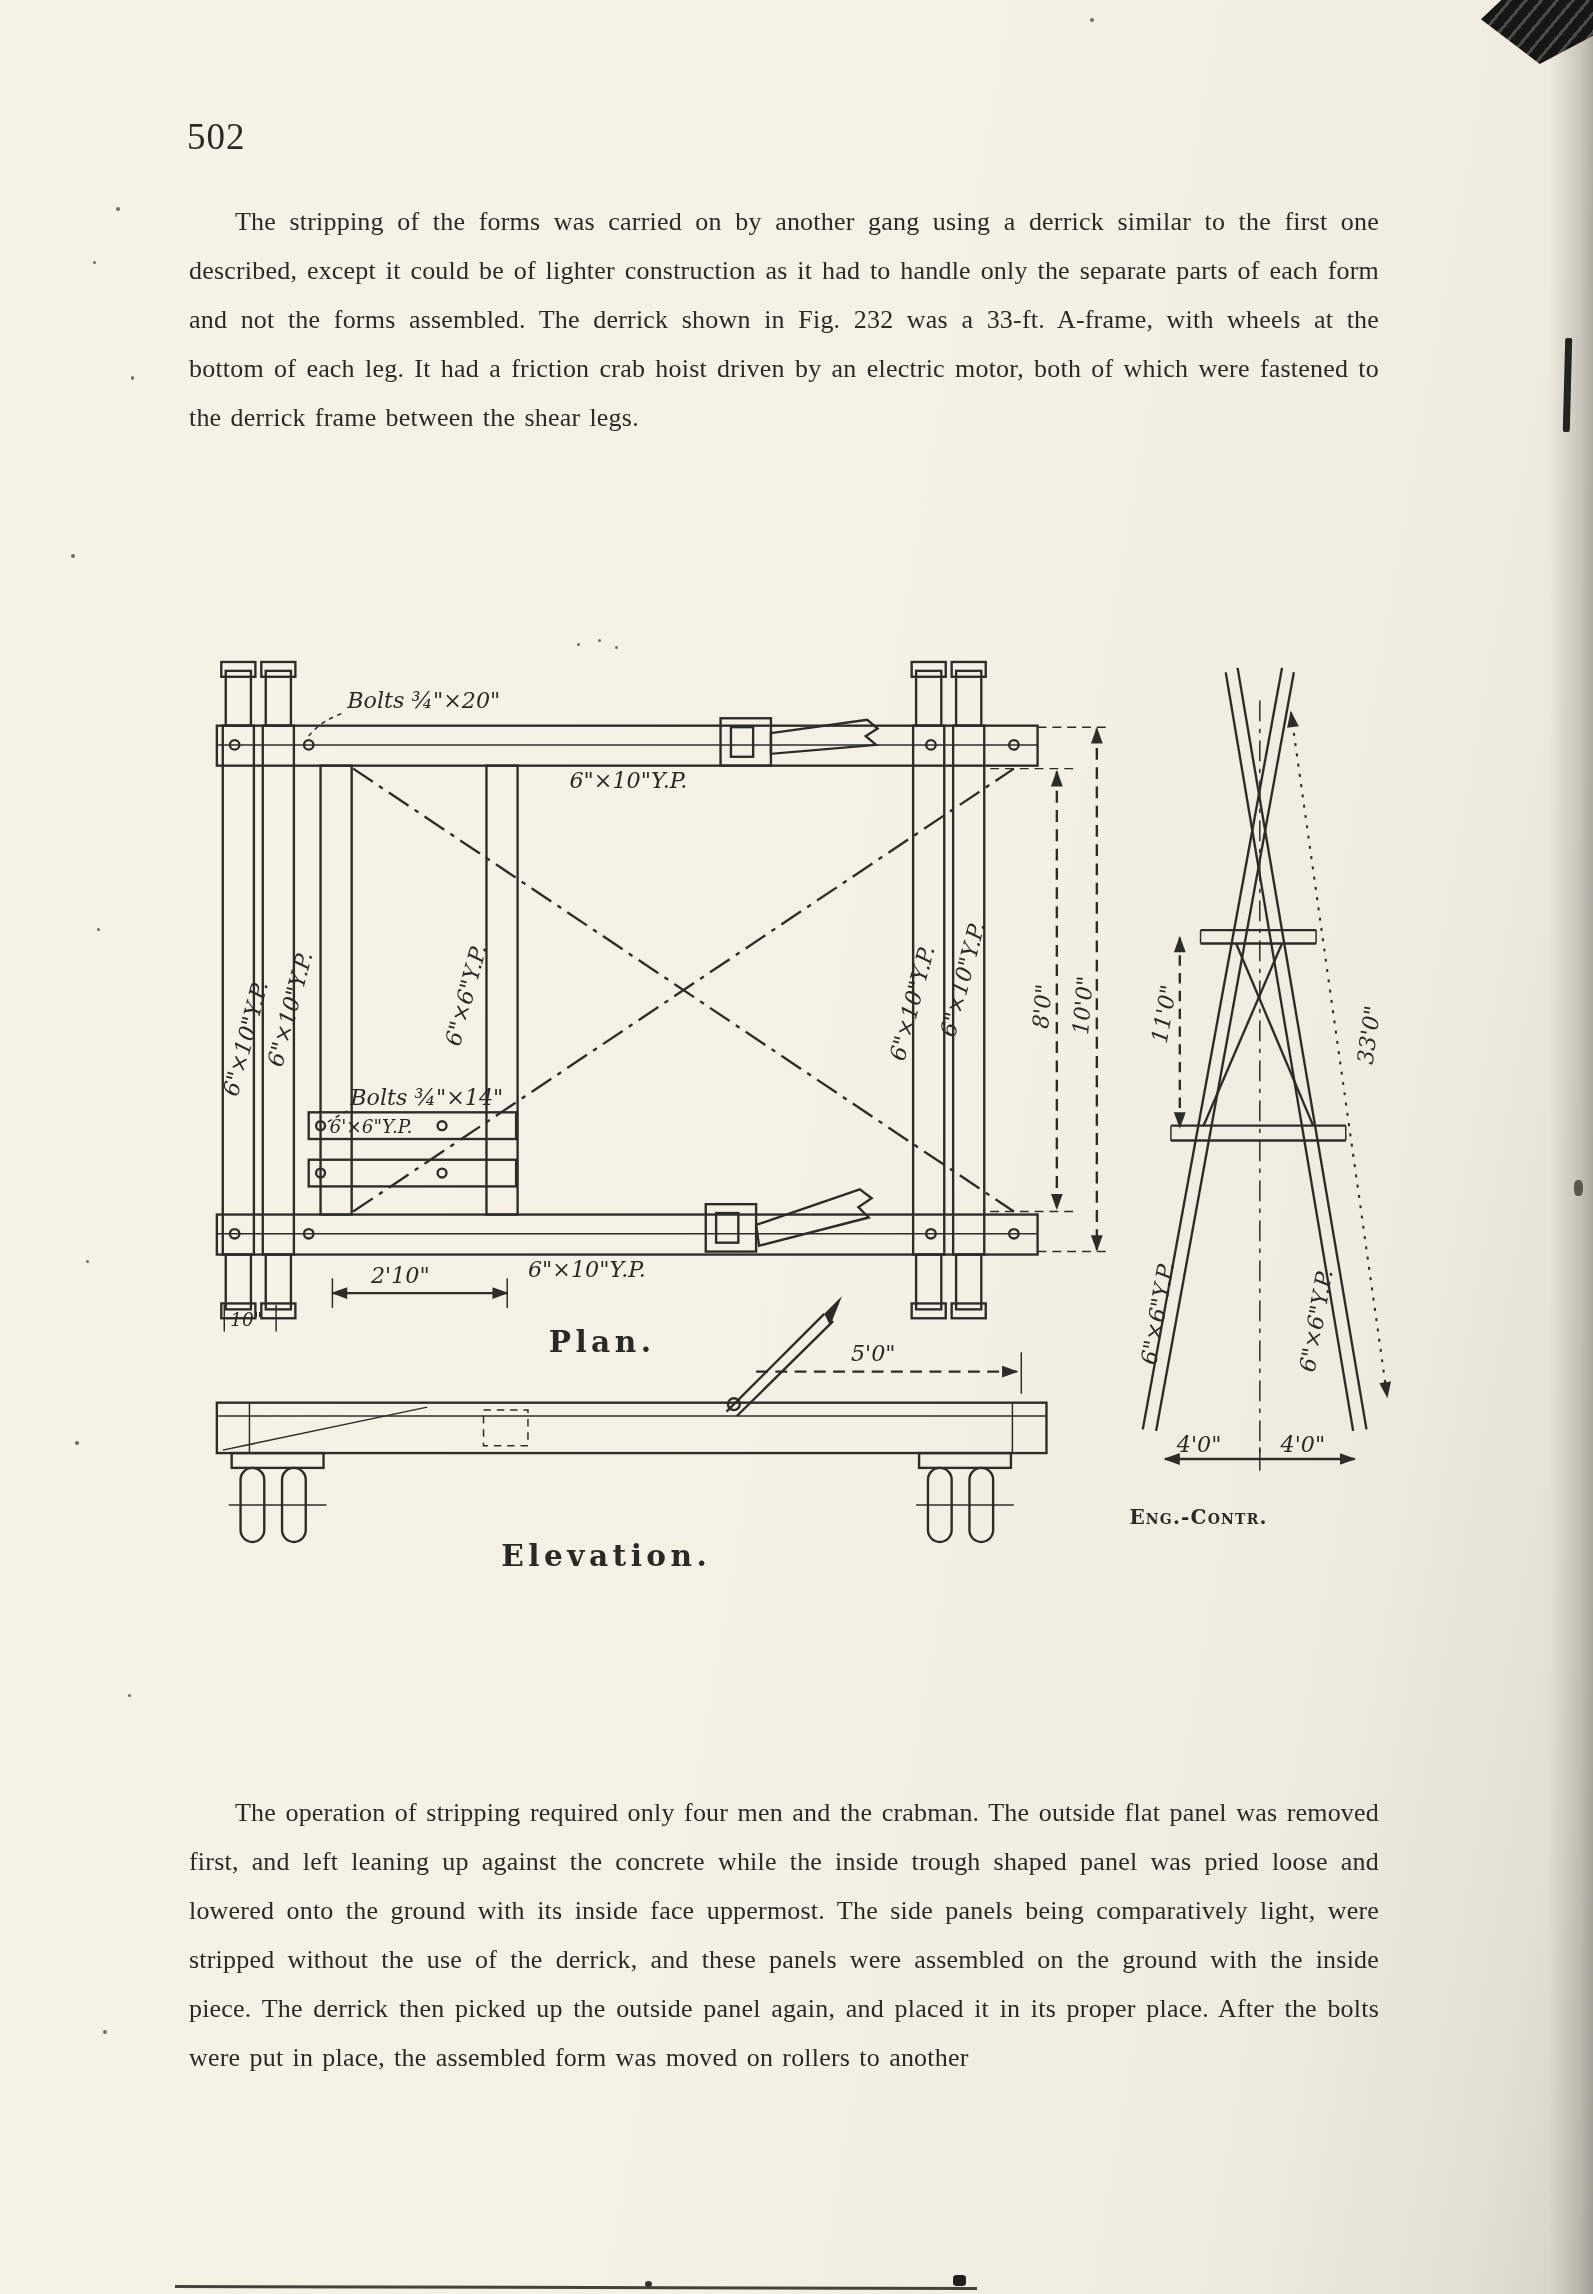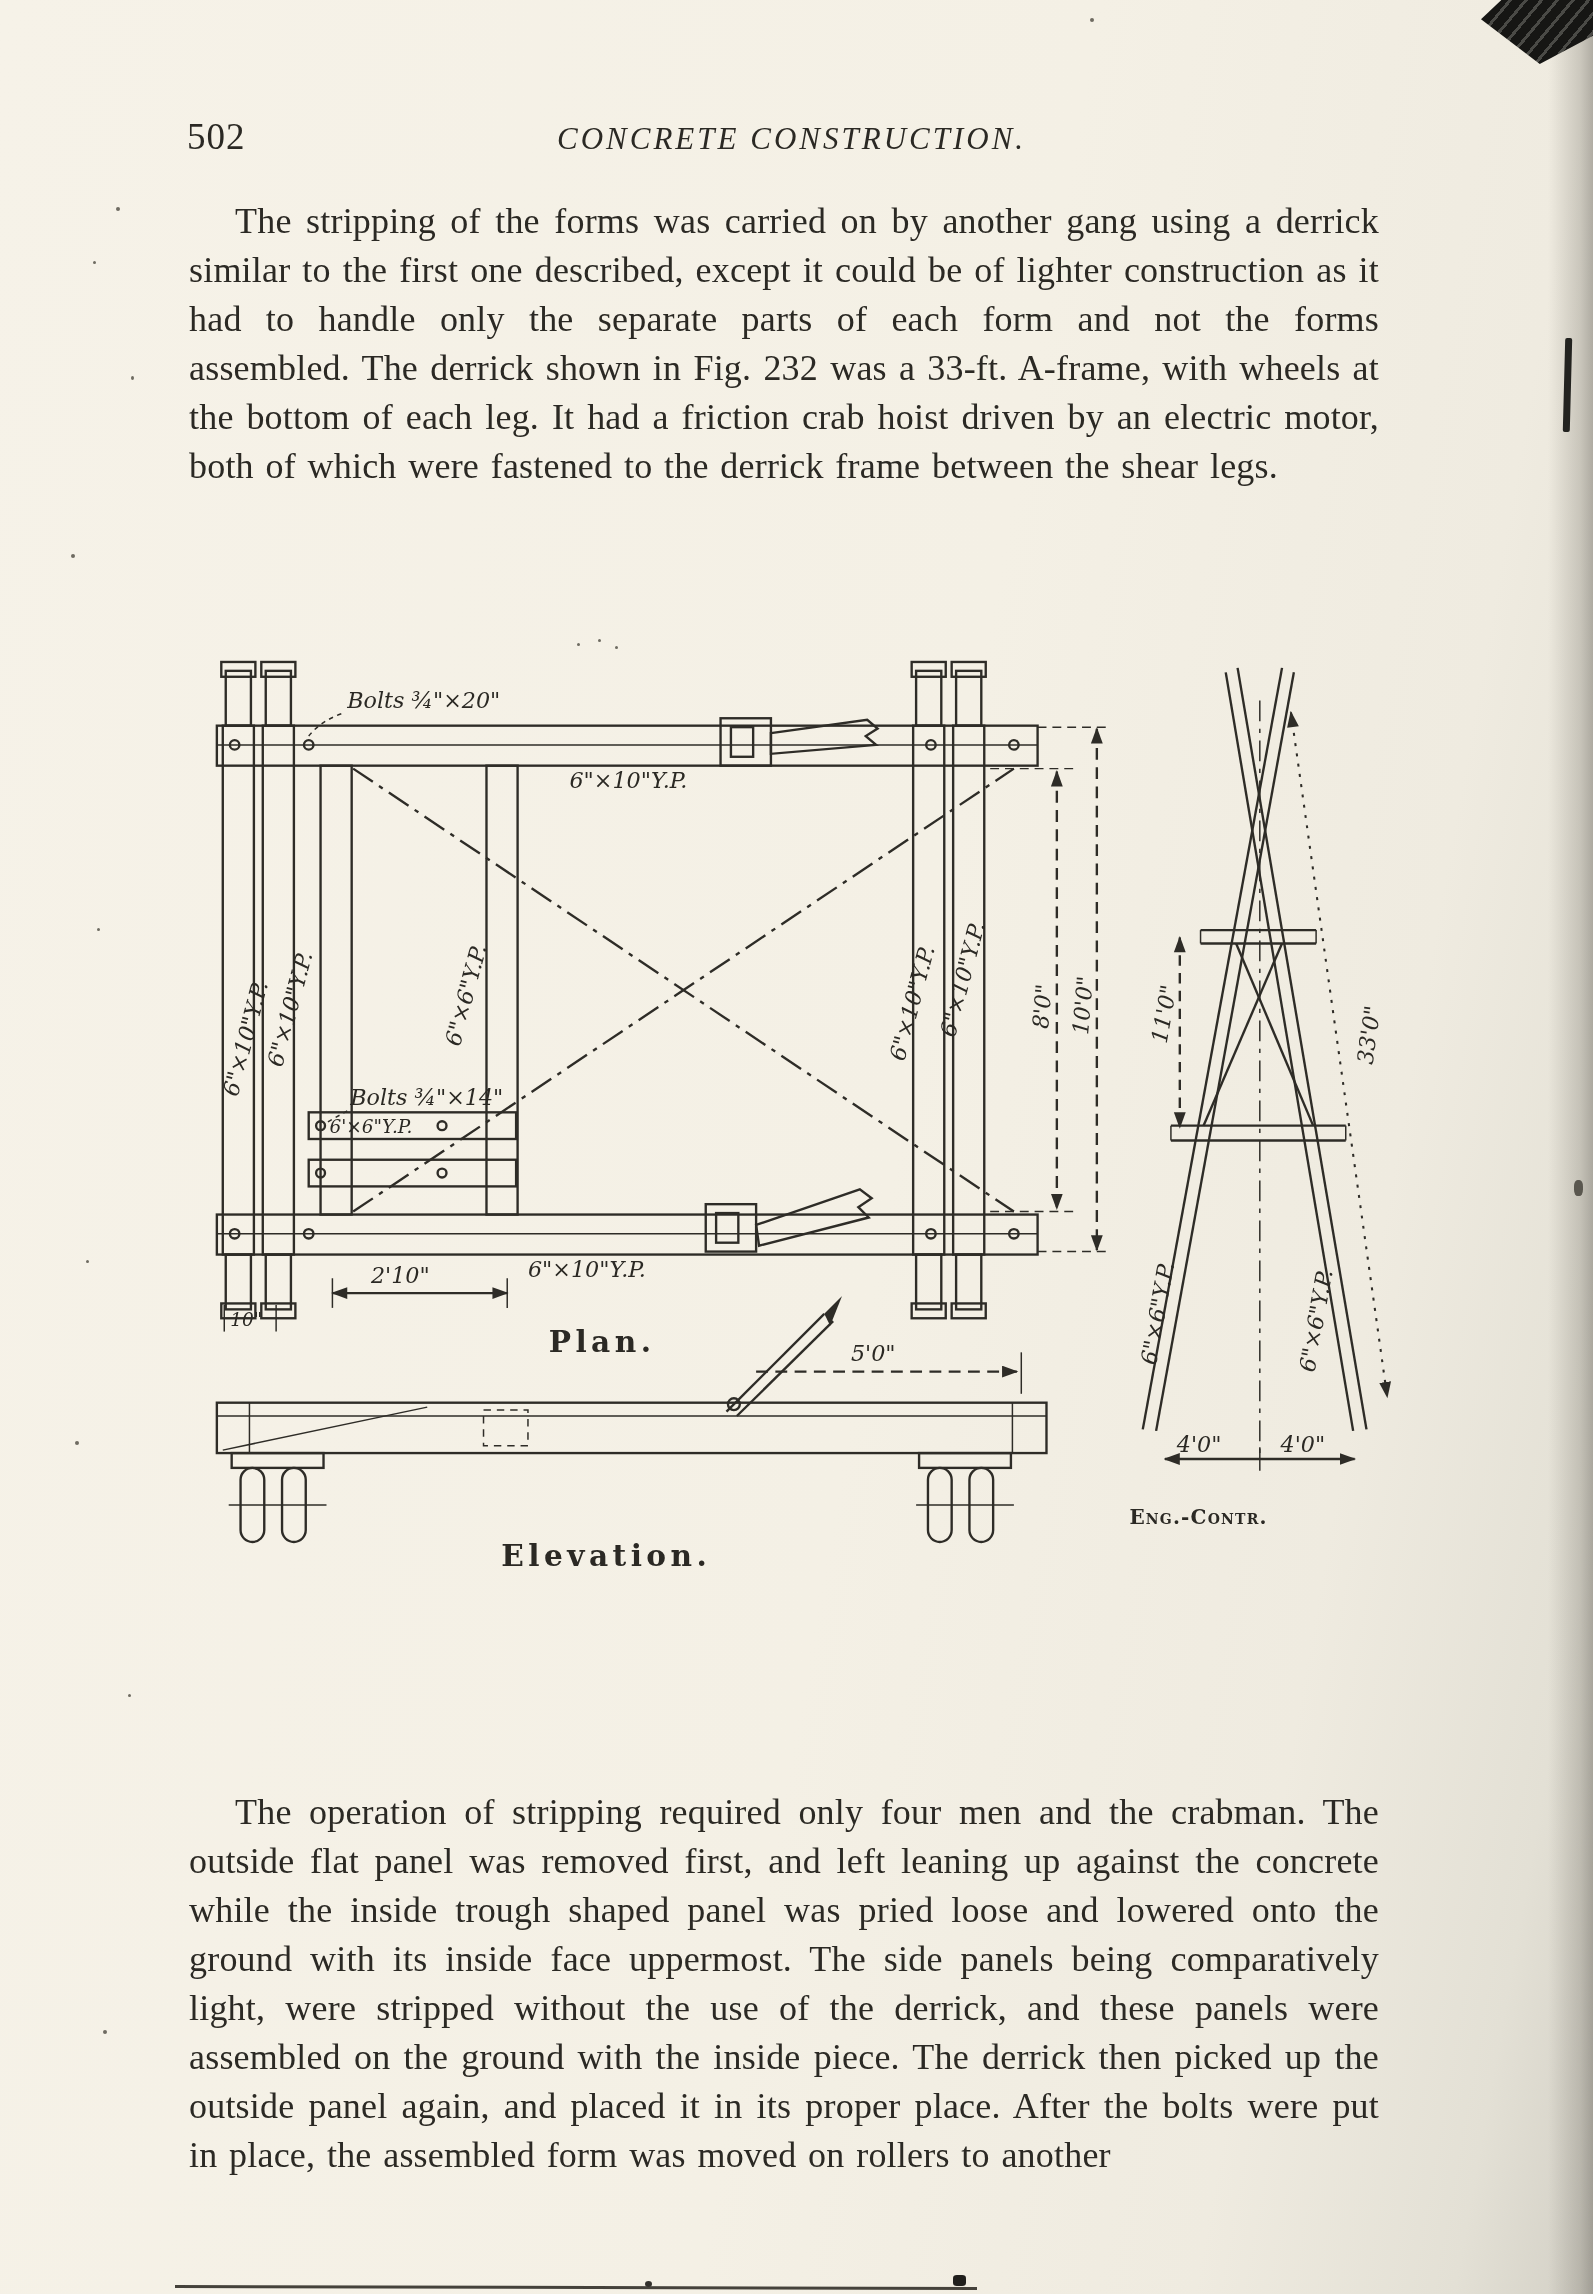--- a/index.html
+++ b/index.html
@@ -6,21 +6,21 @@
   html, body { background:#7d7a74; }
   .page {
     position:relative; width:1594px; height:2294px; margin:0 auto; overflow:hidden;
     background: linear-gradient(100deg,#f6f2e8 0%, #f4f0e5 55%, #efebe0 80%, #e3e0d5 93%, #d2cfc5 100%);
     font-family:"Liberation Serif", serif; color:#2b2924;
   }
   .pagenum { position:absolute; left:187px; top:115px; font-size:37px; letter-spacing:1px; }
   .runhead { position:absolute; left:557px; top:121px; font-size:31px; font-style:italic; letter-spacing:3px; }
   .bodytext {
     position:absolute; left:189px; width:1190px;
-    font-size:36px; line-height:49px; text-align:justify;
+    font-size:26px; line-height:49px; text-align:justify;
     text-indent:46px; word-spacing:2.5px; letter-spacing:0.2px;
   }
   #p1 { top:197px; }
   #p2 { top:1788px; }
   .fig { position:absolute; left:205px; top:659px; width:1200px; }
   .fig svg { width:100%; height:auto; display:block; overflow:visible; }
   .caption { position:absolute; left:191px; top:1624px; width:1186px; text-align:center; font-size:29px; letter-spacing:0.6px; }
   svg text { font-family:"DejaVu Serif", serif; fill:#2b2924; }
   .lbl    { font-size:15px; font-style:italic; }
   .lbl-sm { font-size:12.5px; font-style:italic; }
@@ -29,21 +29,20 @@
   .logo-text { font-size:13.5px; font-weight:bold; letter-spacing:0.8px; font-variant:small-caps; }
   .artifact { position:absolute; }
   .speck { position:absolute; background:#6e6b61; border-radius:50%; }
 </style>
 </head>
 <body>
 
 <div class="page">
 
   <span class="pagenum">502</span>
-  <span class="runhead">CONCRETE CONSTRUCTION.</span>
 
   <p class="bodytext" id="p1">The stripping of the forms was carried on by another gang using a derrick similar to the first one described, except it could be of lighter construction as it had to handle only the separate parts of each form and not the forms assembled. The derrick shown in Fig. 232 was a 33-ft. A-frame, with wheels at the bottom of each leg. It had a friction crab hoist driven by an electric motor, both of which were fastened to the derrick frame between the shear legs.</p>
 
   <figure class="fig">
     <svg viewBox="0 0 810 618" xmlns="http://www.w3.org/2000/svg">
       <defs>
         <marker id="ae" markerWidth="12" markerHeight="9" refX="10" refY="4" orient="auto" markerUnits="userSpaceOnUse">
           <path d="M0,0 L11,4 L0,8 z" fill="#2e2c27"></path>
         </marker>
         <marker id="as" markerWidth="12" markerHeight="9" refX="1" refY="4" orient="auto" markerUnits="userSpaceOnUse">

